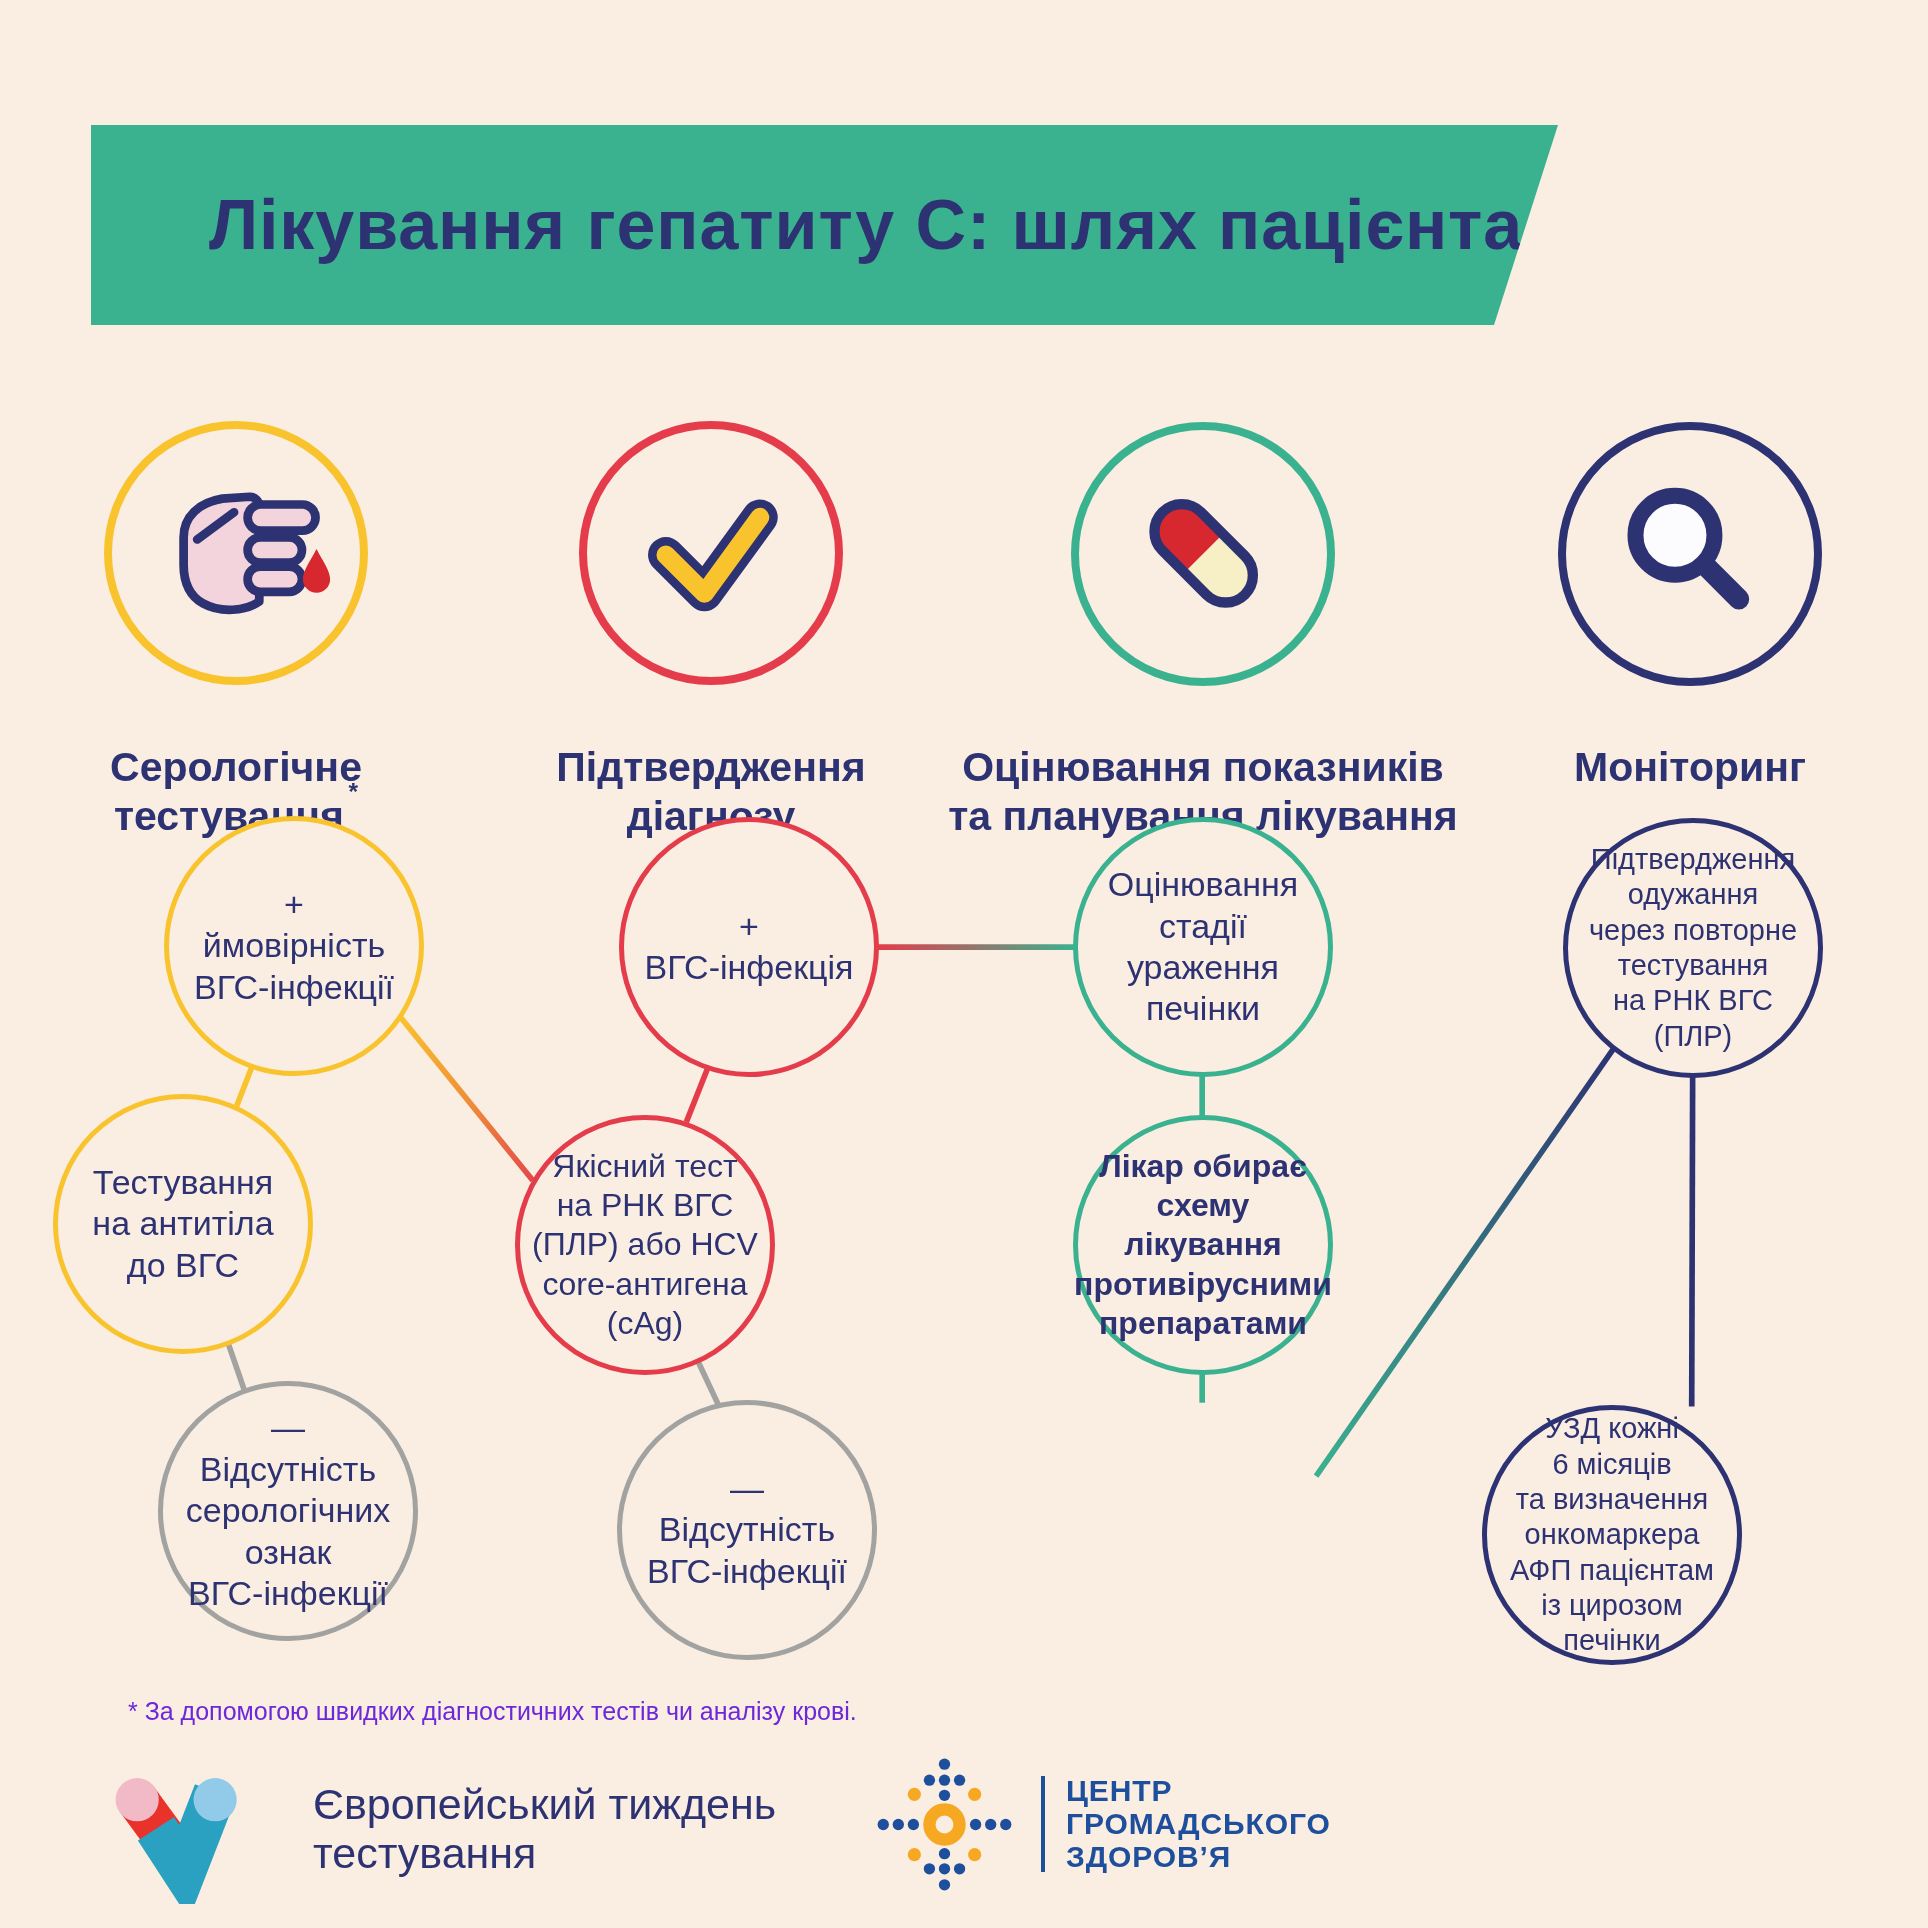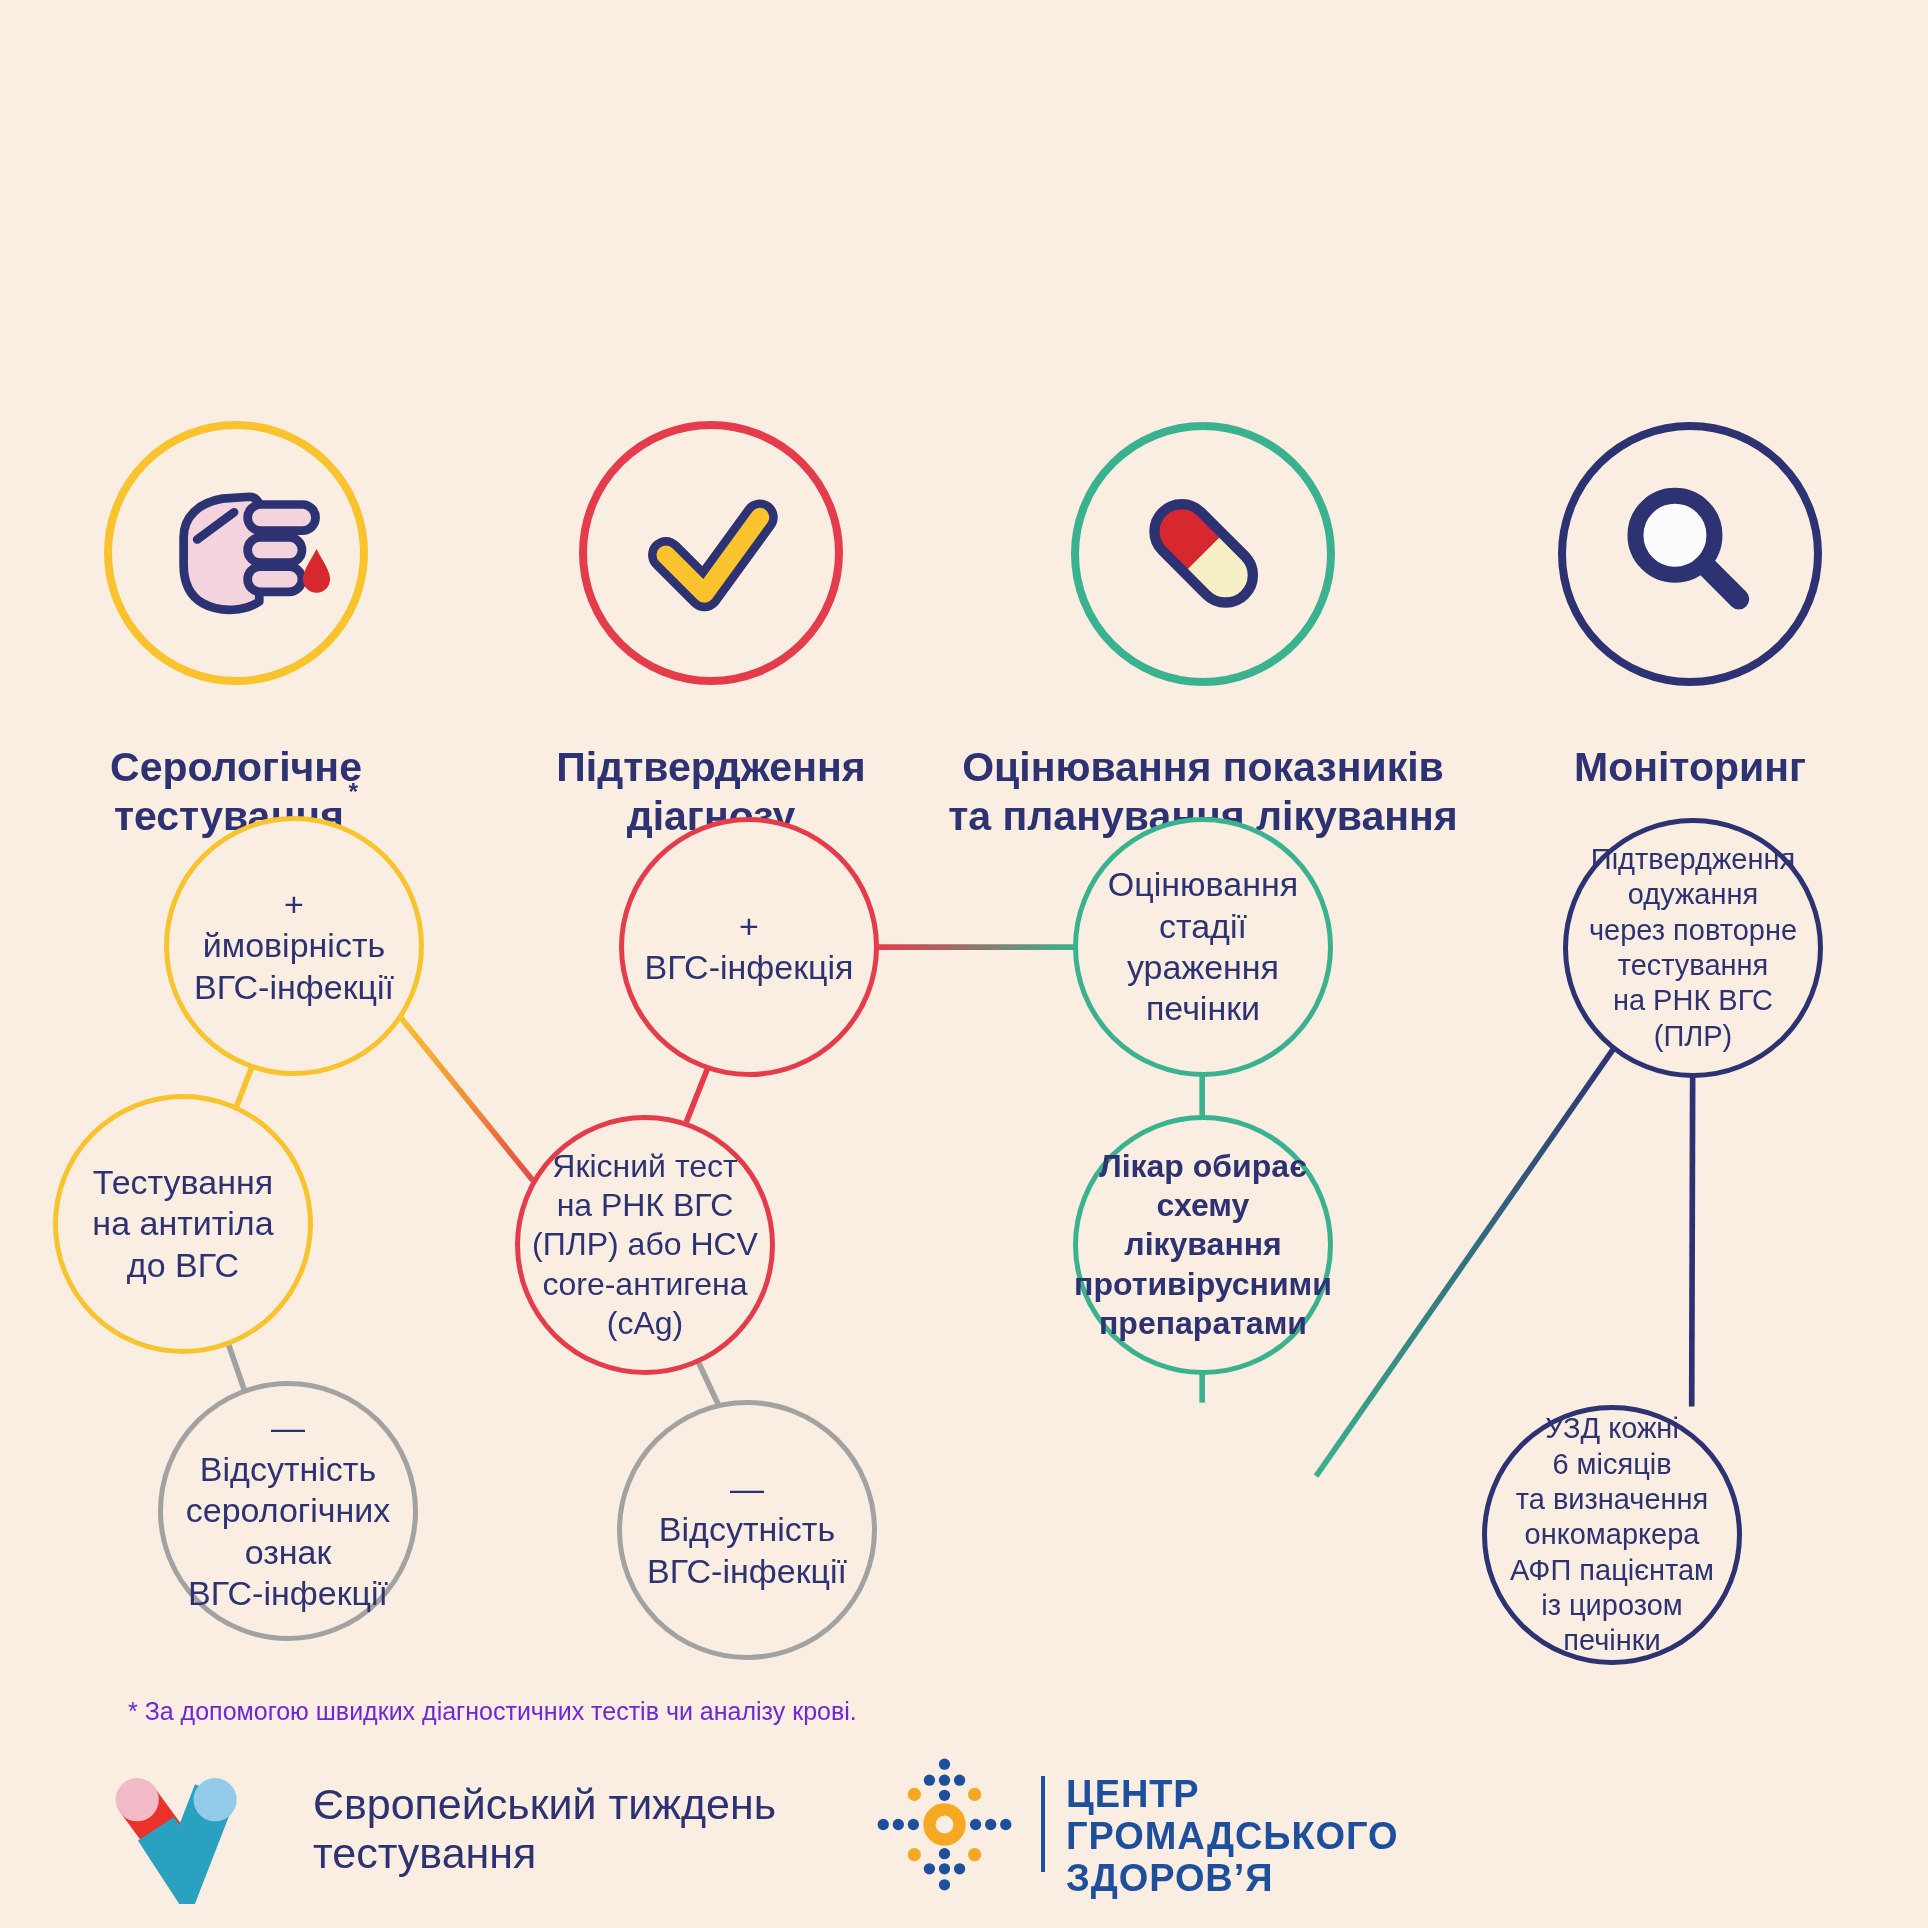--- a/index.html
+++ b/index.html
@@ -42,21 +42,21 @@
   .footnote { position:absolute; left:128px; top:1697px; font-size:25px;
               color:#6d28d9; }
 
   .etw-text { position:absolute; left:313px; top:1780px; font-size:43px;
               font-weight:normal; color:#2D3272; line-height:1.15; white-space:pre-line; }
   .etw-heart { position:absolute; left:94px; top:1763px; }
 
   .phc-dots { position:absolute; left:871px; top:1751px; }
   .phc-divider { position:absolute; left:1041px; top:1776px; width:3.8px; height:96px;
                  background:#1E4F9C; }
-  .phc-text { position:absolute; left:1066px; top:1774px; font-size:38px;
+  .phc-text { position:absolute; left:1066px; top:1774px; font-size:30px;
               font-weight:bold; color:#1E4F9C; line-height:1.1; letter-spacing:0.9px;
               white-space:pre-line; }
 </style>
 </head>
 <body>
 
 <div class="canvas">
 
   <svg class="lines-layer" width="1928" height="1928" viewBox="0 0 2048 2048">
     <defs>
@@ -79,20 +79,23 @@
     <line x1="241" y1="1423" x2="260" y2="1478" stroke="#A2A2A1" stroke-width="6"></line>
     <line x1="752" y1="1134" x2="729" y2="1192" stroke="#E43C4B" stroke-width="6"></line>
     <line x1="932" y1="1006" x2="1142" y2="1006" stroke="url(#gRG)" stroke-width="6"></line>
     <line x1="740" y1="1443" x2="763" y2="1492" stroke="#A2A2A1" stroke-width="6"></line>
     <line x1="1277" y1="1141" x2="1277" y2="1187" stroke="#3BB28F" stroke-width="6"></line>
     <line x1="1277" y1="1457" x2="1277" y2="1490" stroke="#3BB28F" stroke-width="6"></line>
     <line x1="1398" y1="1568" x2="1714" y2="1114" stroke="url(#gGN)" stroke-width="6"></line>
     <line x1="1798" y1="1142" x2="1797" y2="1494" stroke="#2D3272" stroke-width="6"></line>
   </svg>
 
+  <header class="banner">
+    <h1>Лікування гепатиту С: шлях пацієнта</h1>
+  </header>
 
   <div class="icon-circle ic-yellow" style="left:104px; top:421px;">
     <svg width="194" height="194" viewBox="0 0 200 200">
       <g stroke="#2D3272" stroke-width="9" stroke-linejoin="round" stroke-linecap="round">
         <path fill="#F4D4DC" d="M46,84 C46,62 62,48 86,44 L114,42 C120,42 124,47 124,52 L124,150 C110,160 84,162 66,152 C52,144 46,130 46,112 Z"></path>
         <rect fill="#F4D4DC" x="112" y="50" width="70" height="27" rx="13.5"></rect>
         <rect fill="#F4D4DC" x="112" y="84" width="56" height="26" rx="13"></rect>
         <rect fill="#F4D4DC" x="112" y="114" width="56" height="26" rx="13"></rect>
         <path fill="none" d="M60,86 L98,58"></path>
       </g>

